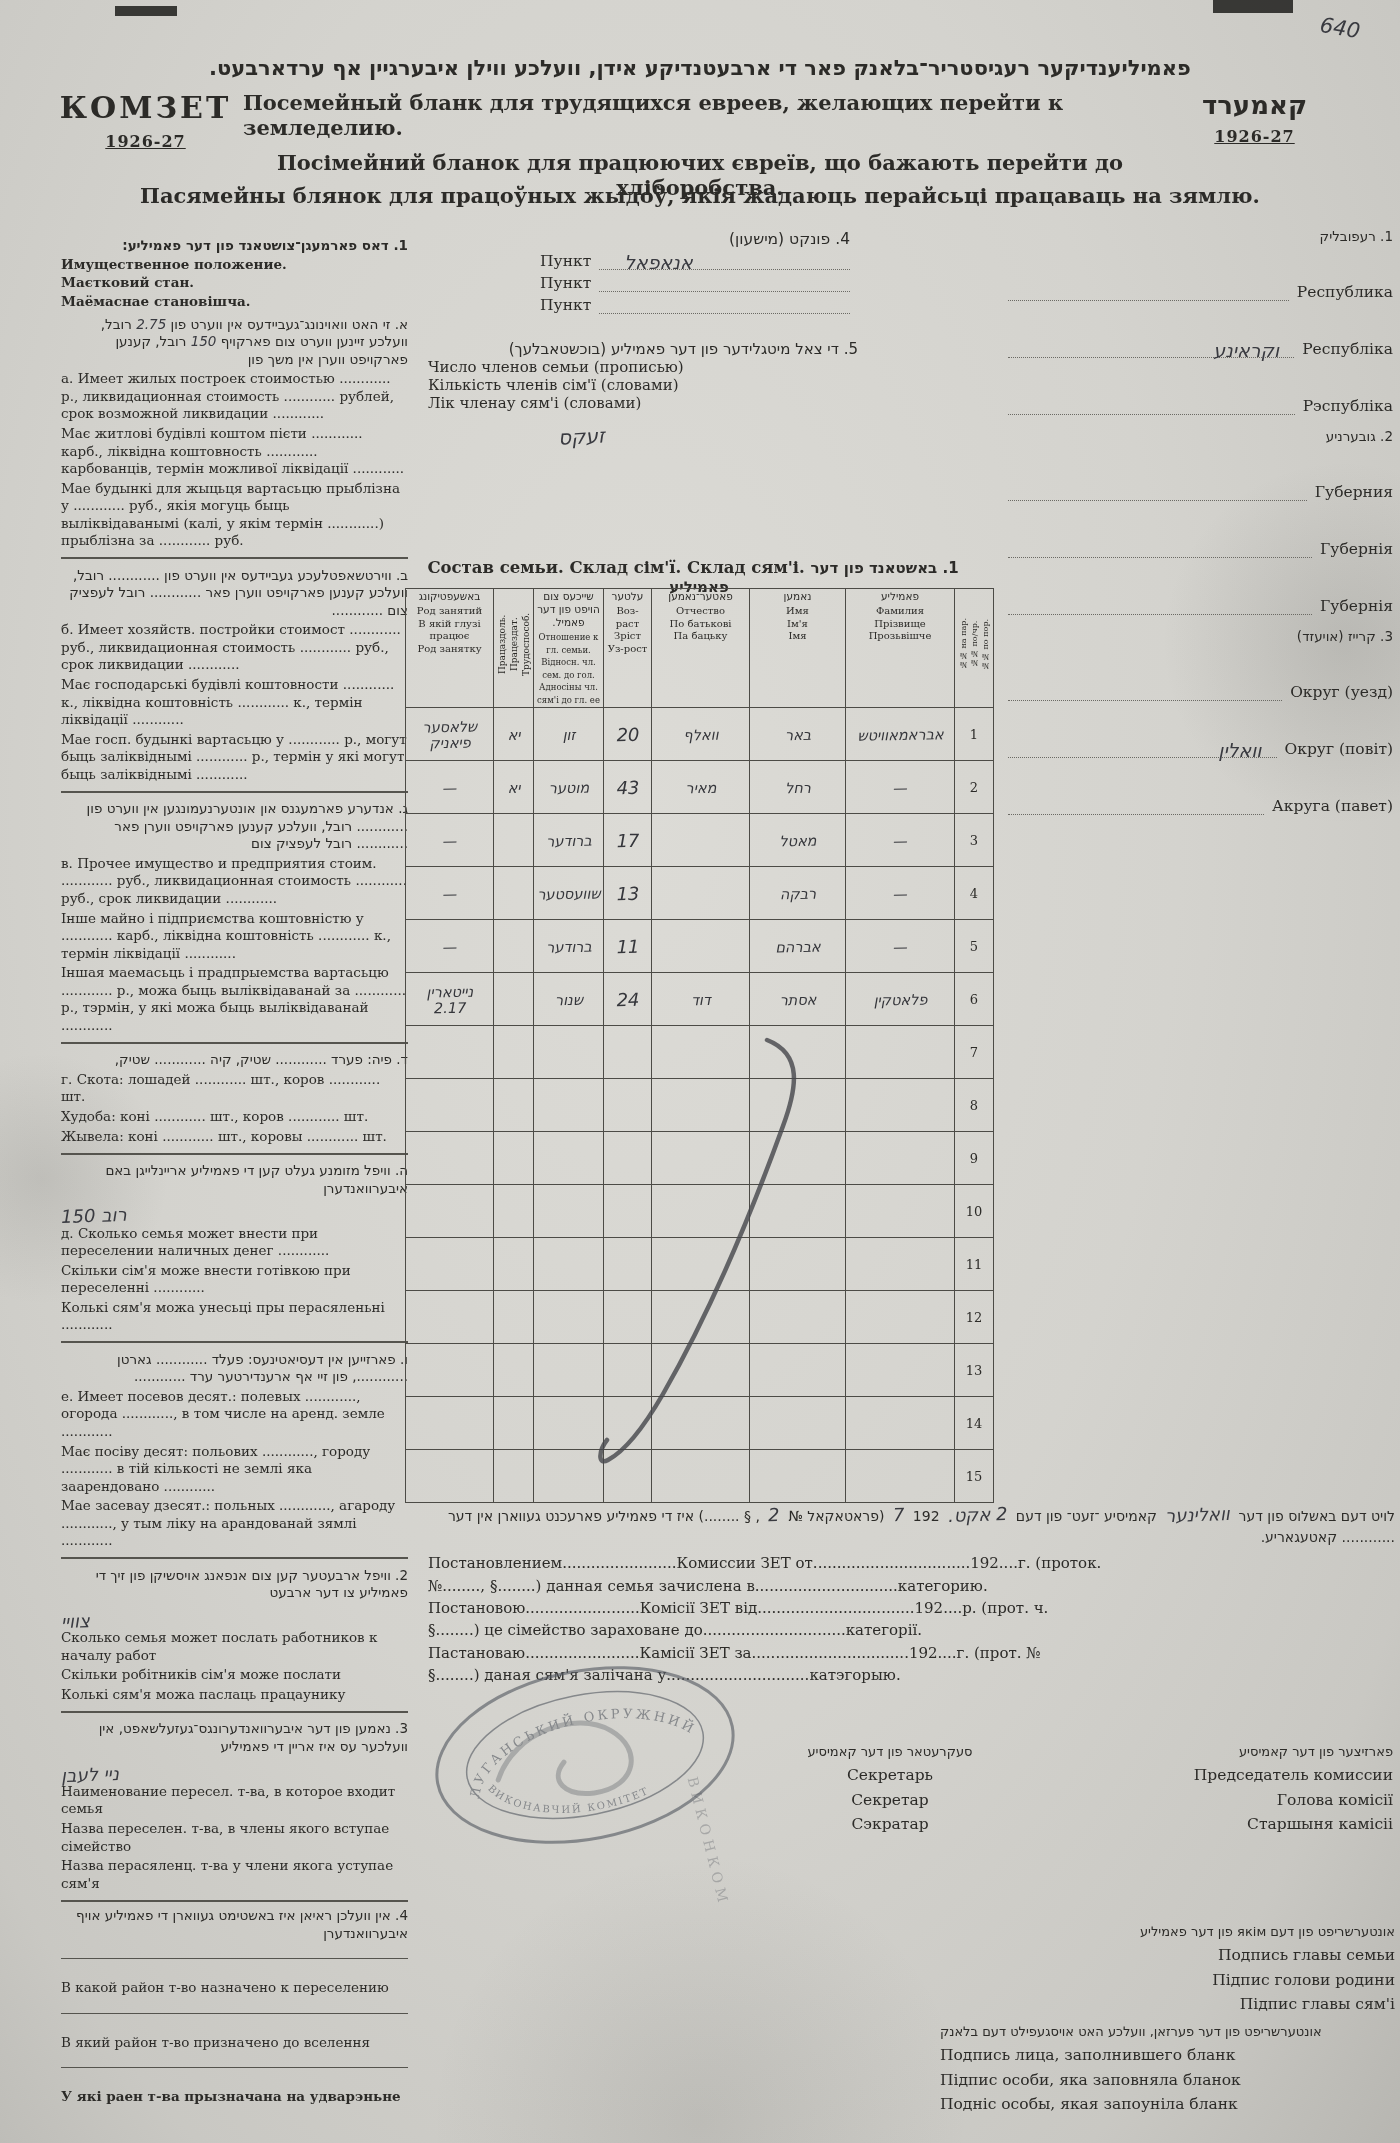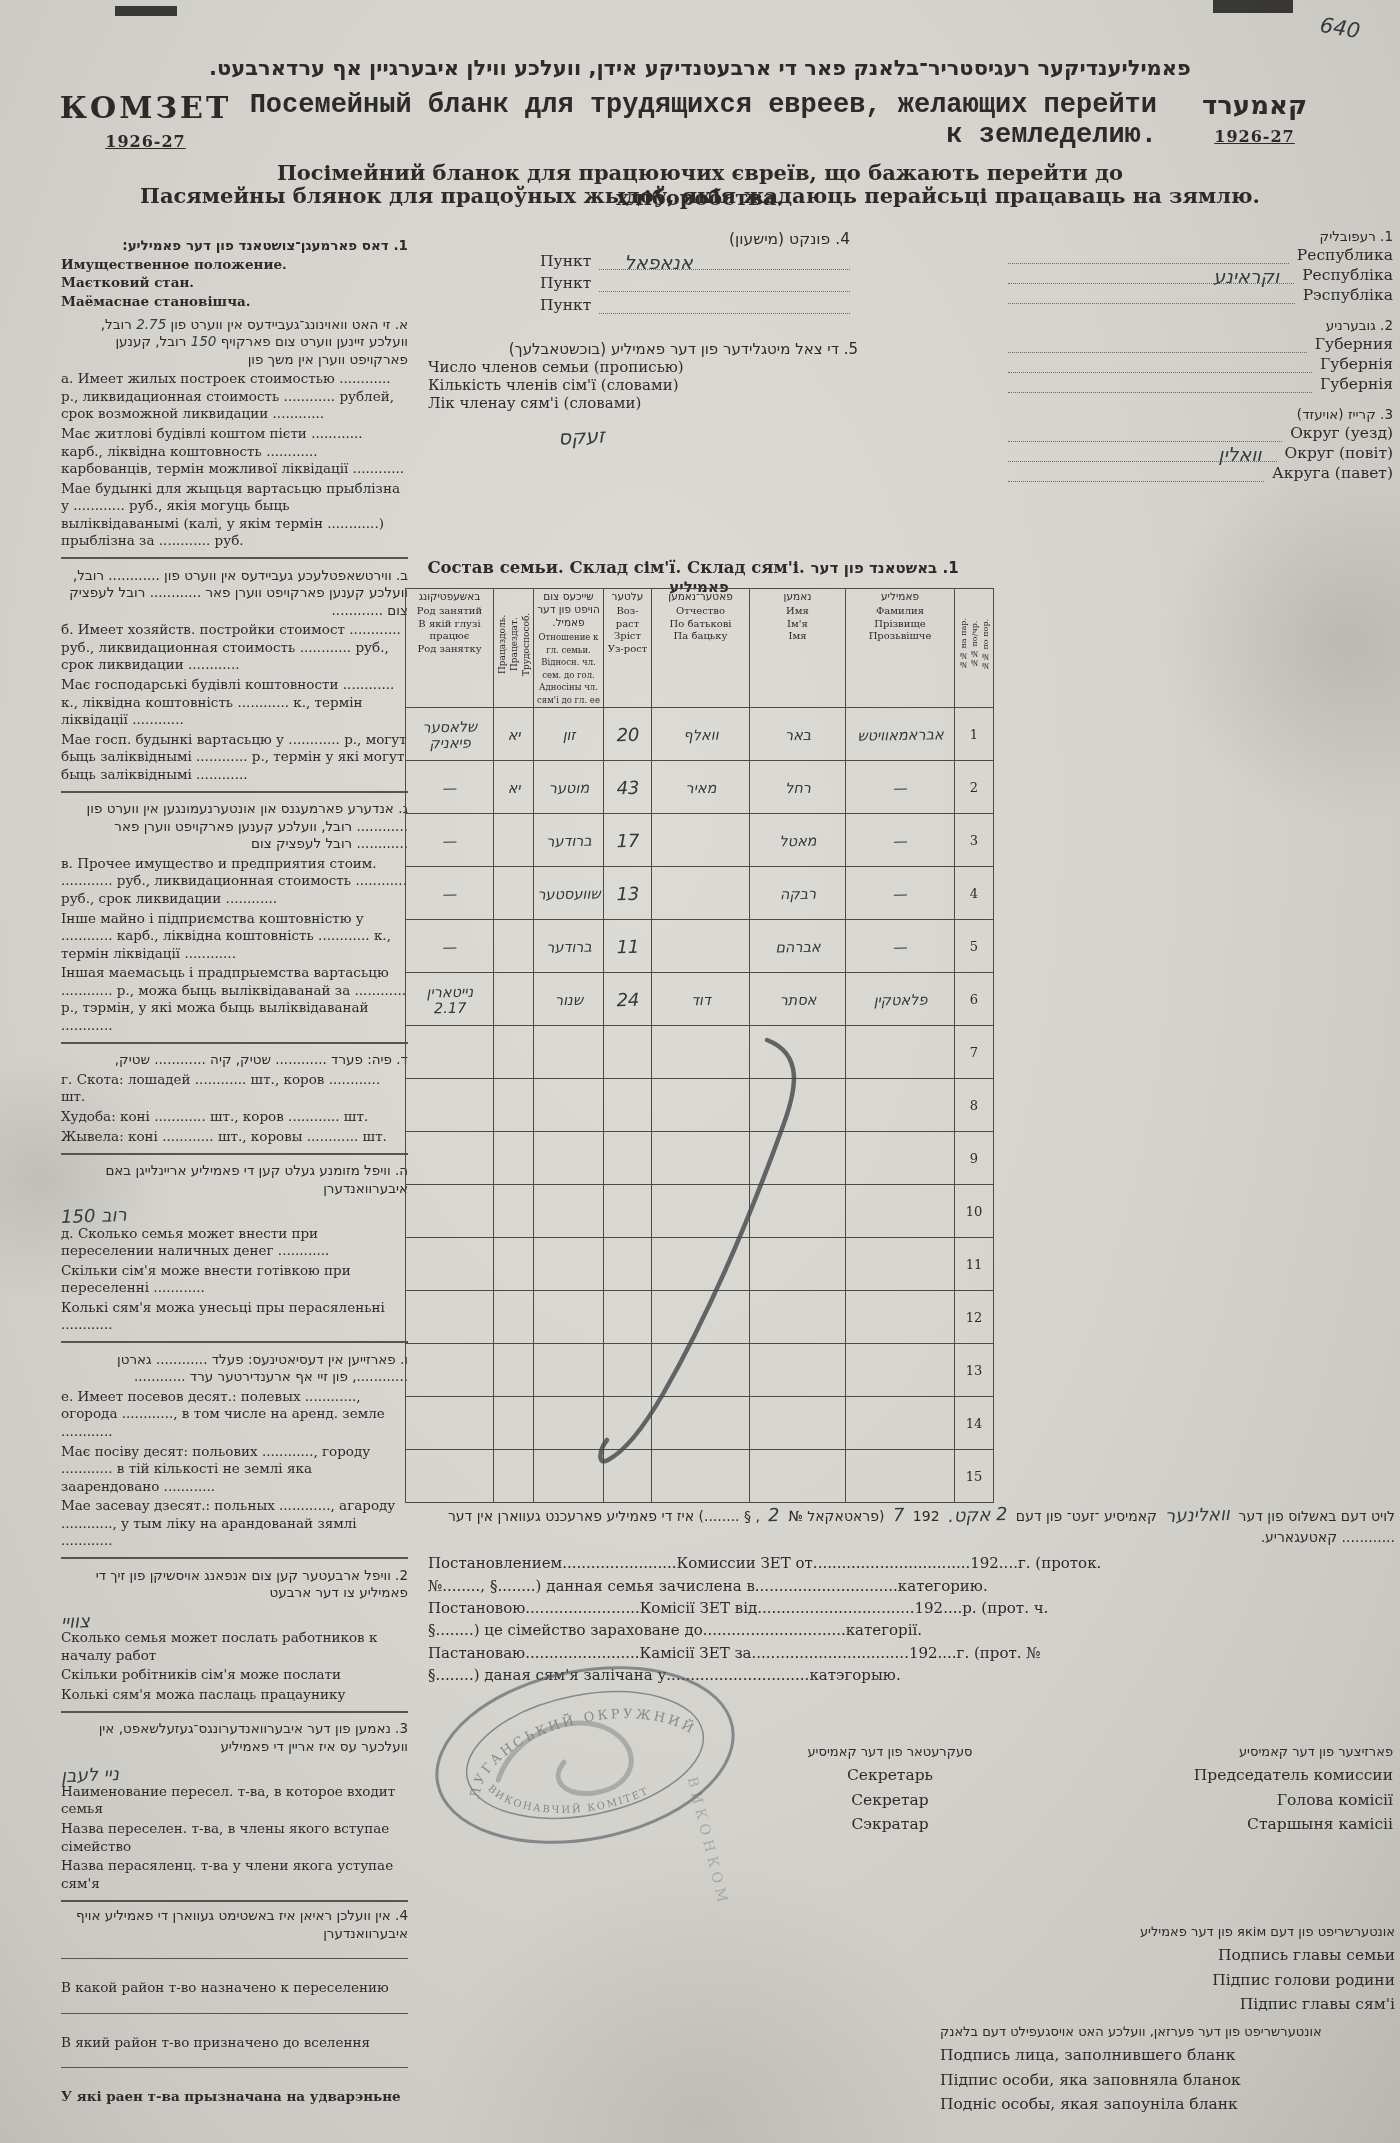--- a/index.html
+++ b/index.html
@@ -19,21 +19,21 @@
   .yi{font-family:"DejaVu Sans",sans-serif;direction:rtl;unicode-bidi:embed;}
   .hw{font-family:"DejaVu Sans",sans-serif;font-style:italic;color:#393a40;}
 
   
   .h-yi{position:absolute;top:56px;left:0;width:100%;text-align:center;font-size:21px;font-weight:bold;}
   .h-row{position:absolute;top:90px;left:58px;right:58px;display:flex;align-items:flex-start;}
   .h-org-left{width:175px;text-align:center;}
   .h-org-left .org-name{font-size:30px;font-weight:bold;letter-spacing:3px;}
   .org-years{font-size:16px;font-weight:bold;margin-top:7px;letter-spacing:1px;text-decoration:underline;}
   .h-center{flex:1;padding:0 10px;}
-  .h-ru{font-size:27px;font-weight:bold;text-align:right;font-family:Liberation Mono, monospace;}
+  .h-ru{font-size:21px;font-weight:bold;text-align:left;}
   .h-uk{font-size:21px;font-weight:bold;text-align:center;margin-top:10px;}
   .h-org-right{width:175px;text-align:center;}
   .h-org-right .org-name{font-size:26px;font-weight:bold;}
   .h-be{position:absolute;top:183px;left:0;width:100%;text-align:center;font-size:21px;font-weight:bold;}
 
   
   .left-col{position:absolute;left:61px;top:236px;width:347px;height:1872px;
     display:flex;flex-direction:column;justify-content:space-between;font-size:13.5px;line-height:1.3;}
   .left-col p{margin:2px 0;}
   .p-yi{text-align:right;font-size:13.5px;}
@@ -48,21 +48,21 @@
   .punkt .fill-line{display:flex;align-items:flex-end;margin-top:4px;}
   .punkt .lbl{margin-right:8px;}
   .fill{flex:1;border-bottom:1px dotted #6b6a64;height:16px;position:relative;}
   .fill .hw{position:absolute;left:25px;bottom:-4px;font-size:19px;white-space:nowrap;}
   .fcount{position:absolute;left:428px;top:340px;width:430px;font-size:15px;}
   .fcount .hw-big{font-size:20px;margin:6px 0 0 130px;transform:rotate(-3deg);}
   .loc{position:absolute;left:1008px;top:228px;width:385px;font-size:15.5px;}
   .loc .grp{margin-bottom:13px;}
   .loc .yi{font-size:13.5px;text-align:right;}
   .loc .fill-line{display:flex;align-items:flex-end;margin:2px 0;}
-  .loc .lbl{margin-left:8px;}
+  .loc .lbl{margin-left:8px;margin-top:37px;}
   .loc .fill .hw{left:auto;right:15px;font-size:19px;}
 
   
   .table-title{position:absolute;left:405px;top:558px;width:588px;text-align:center;font-size:16.5px;font-weight:bold;}
   .table-title .yi{font-size:15px;margin-right:12px;font-weight:bold;}
   .table-wrap{position:absolute;left:405px;top:588px;}
   table.ftable{border-collapse:collapse;table-layout:fixed;width:588px;background:transparent;}
   .ftable th,.ftable td{border:1.5px solid #4c4b46;padding:1px 2px;overflow:hidden;}
   .ftable thead th{height:112px;vertical-align:top;font-weight:normal;}
   .hcell{font-size:10px;line-height:1.25;text-align:center;}

